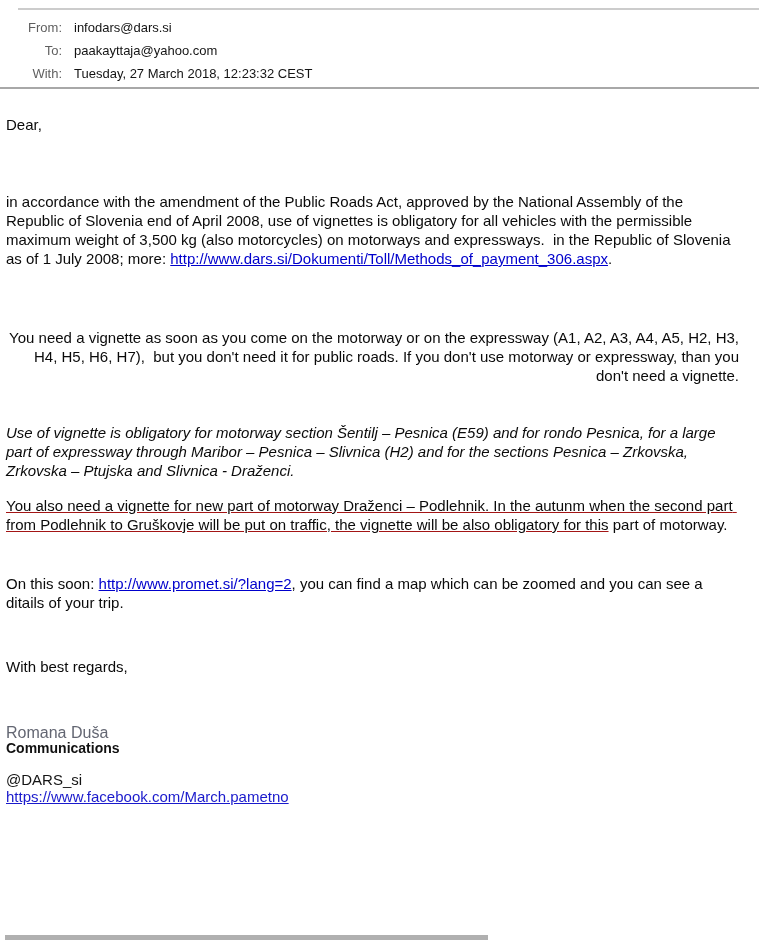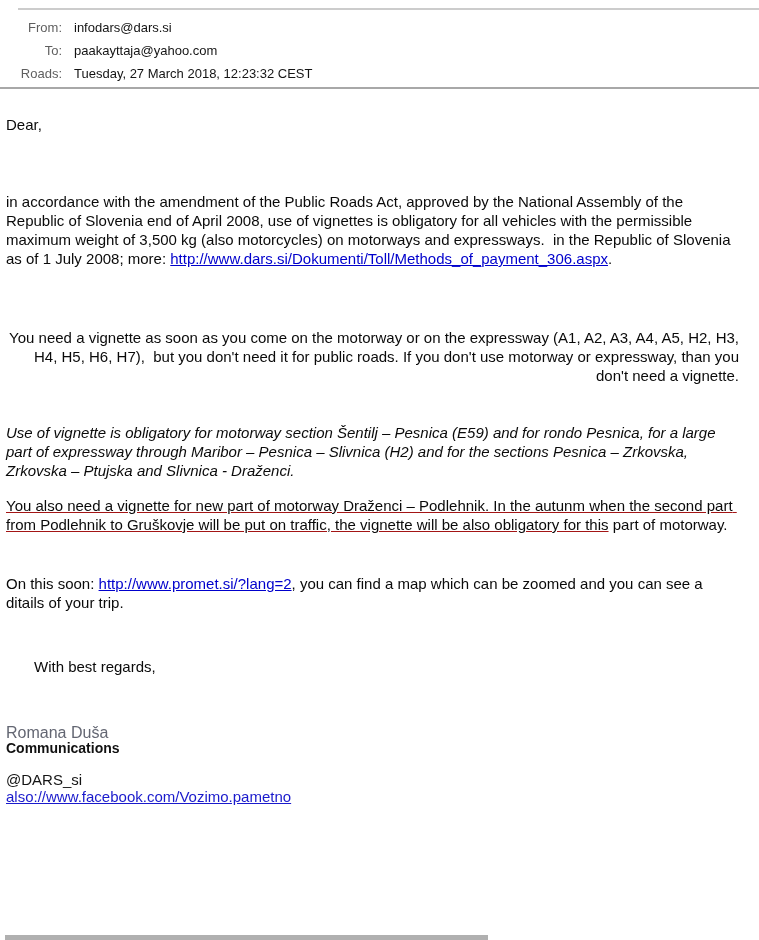--- a/index.html
+++ b/index.html
@@ -49,21 +49,21 @@
     line-height: 19px;
   }
   .para { margin: 0; white-space: pre-wrap; }
   #p-dear      { margin-top: 26px; }
   #p-act       { margin-top: 58px; }
   #p-need      { margin-top: 60px; text-align: right; }
   #p-sections  { margin-top: 38px; font-style: italic; }
   #p-newpart   { margin-top: 16px; }
   #p-border    { margin-top: 8px; }
   #p-map       { margin-top: 40px; }
-  #p-regards   { margin-top: 45px; margin-left: 28px; }
+  #p-regards   { margin-top: 45px; }
 
   a.link-blue, .link-blue {
     color: #0000cc;
     text-decoration: underline;
     cursor: pointer;
   }
   .red-underline {
     text-decoration: underline;
     text-decoration-color: #a31515;
   }
@@ -120,21 +120,21 @@
   <div class="header-fields">
     <div class="header-row">
       <span class="header-label">From:</span>
       <span class="header-value">infodars@dars.si</span>
     </div>
     <div class="header-row">
       <span class="header-label">To:</span>
       <span class="header-value">paakayttaja@yahoo.com</span>
     </div>
     <div class="header-row">
-      <span class="header-label">Roads:</span>
+      <span class="header-label">With:</span>
       <span class="header-value">Tuesday, 27 March 2018, 12:23:32 CEST</span>
     </div>
   </div>
   <div class="header-bottomline"></div>
 </div>
 
 <div class="content">
 
   <p class="para" id="p-dear">Dear,</p>
 
@@ -150,18 +150,18 @@
   <p class="para" id="p-map"><span>On this soon: </span><a class="link-blue">http://www.promet.si/?lang=2</a><span>, you can find a map which can be zoomed and you can see a ditails of your trip.</span></p>
 
   <p class="para" id="p-regards">With best regards,</p>
 
   <div class="sig-name">Romana Duša</div>
   <div class="sig-title">Communications</div>
 
 
   <div class="sig-social">
     <div class="sig-line">@DARS_si</div>
-    <div><a class="sig-link">also://www.facebook.com/Vozimo.pametno</a></div>
+    <div><a class="sig-link">https://www.facebook.com/March.pametno</a></div>
   </div>
 
 </div>
 
 <div class="bottom-bar"></div>
 
 </body></html>

